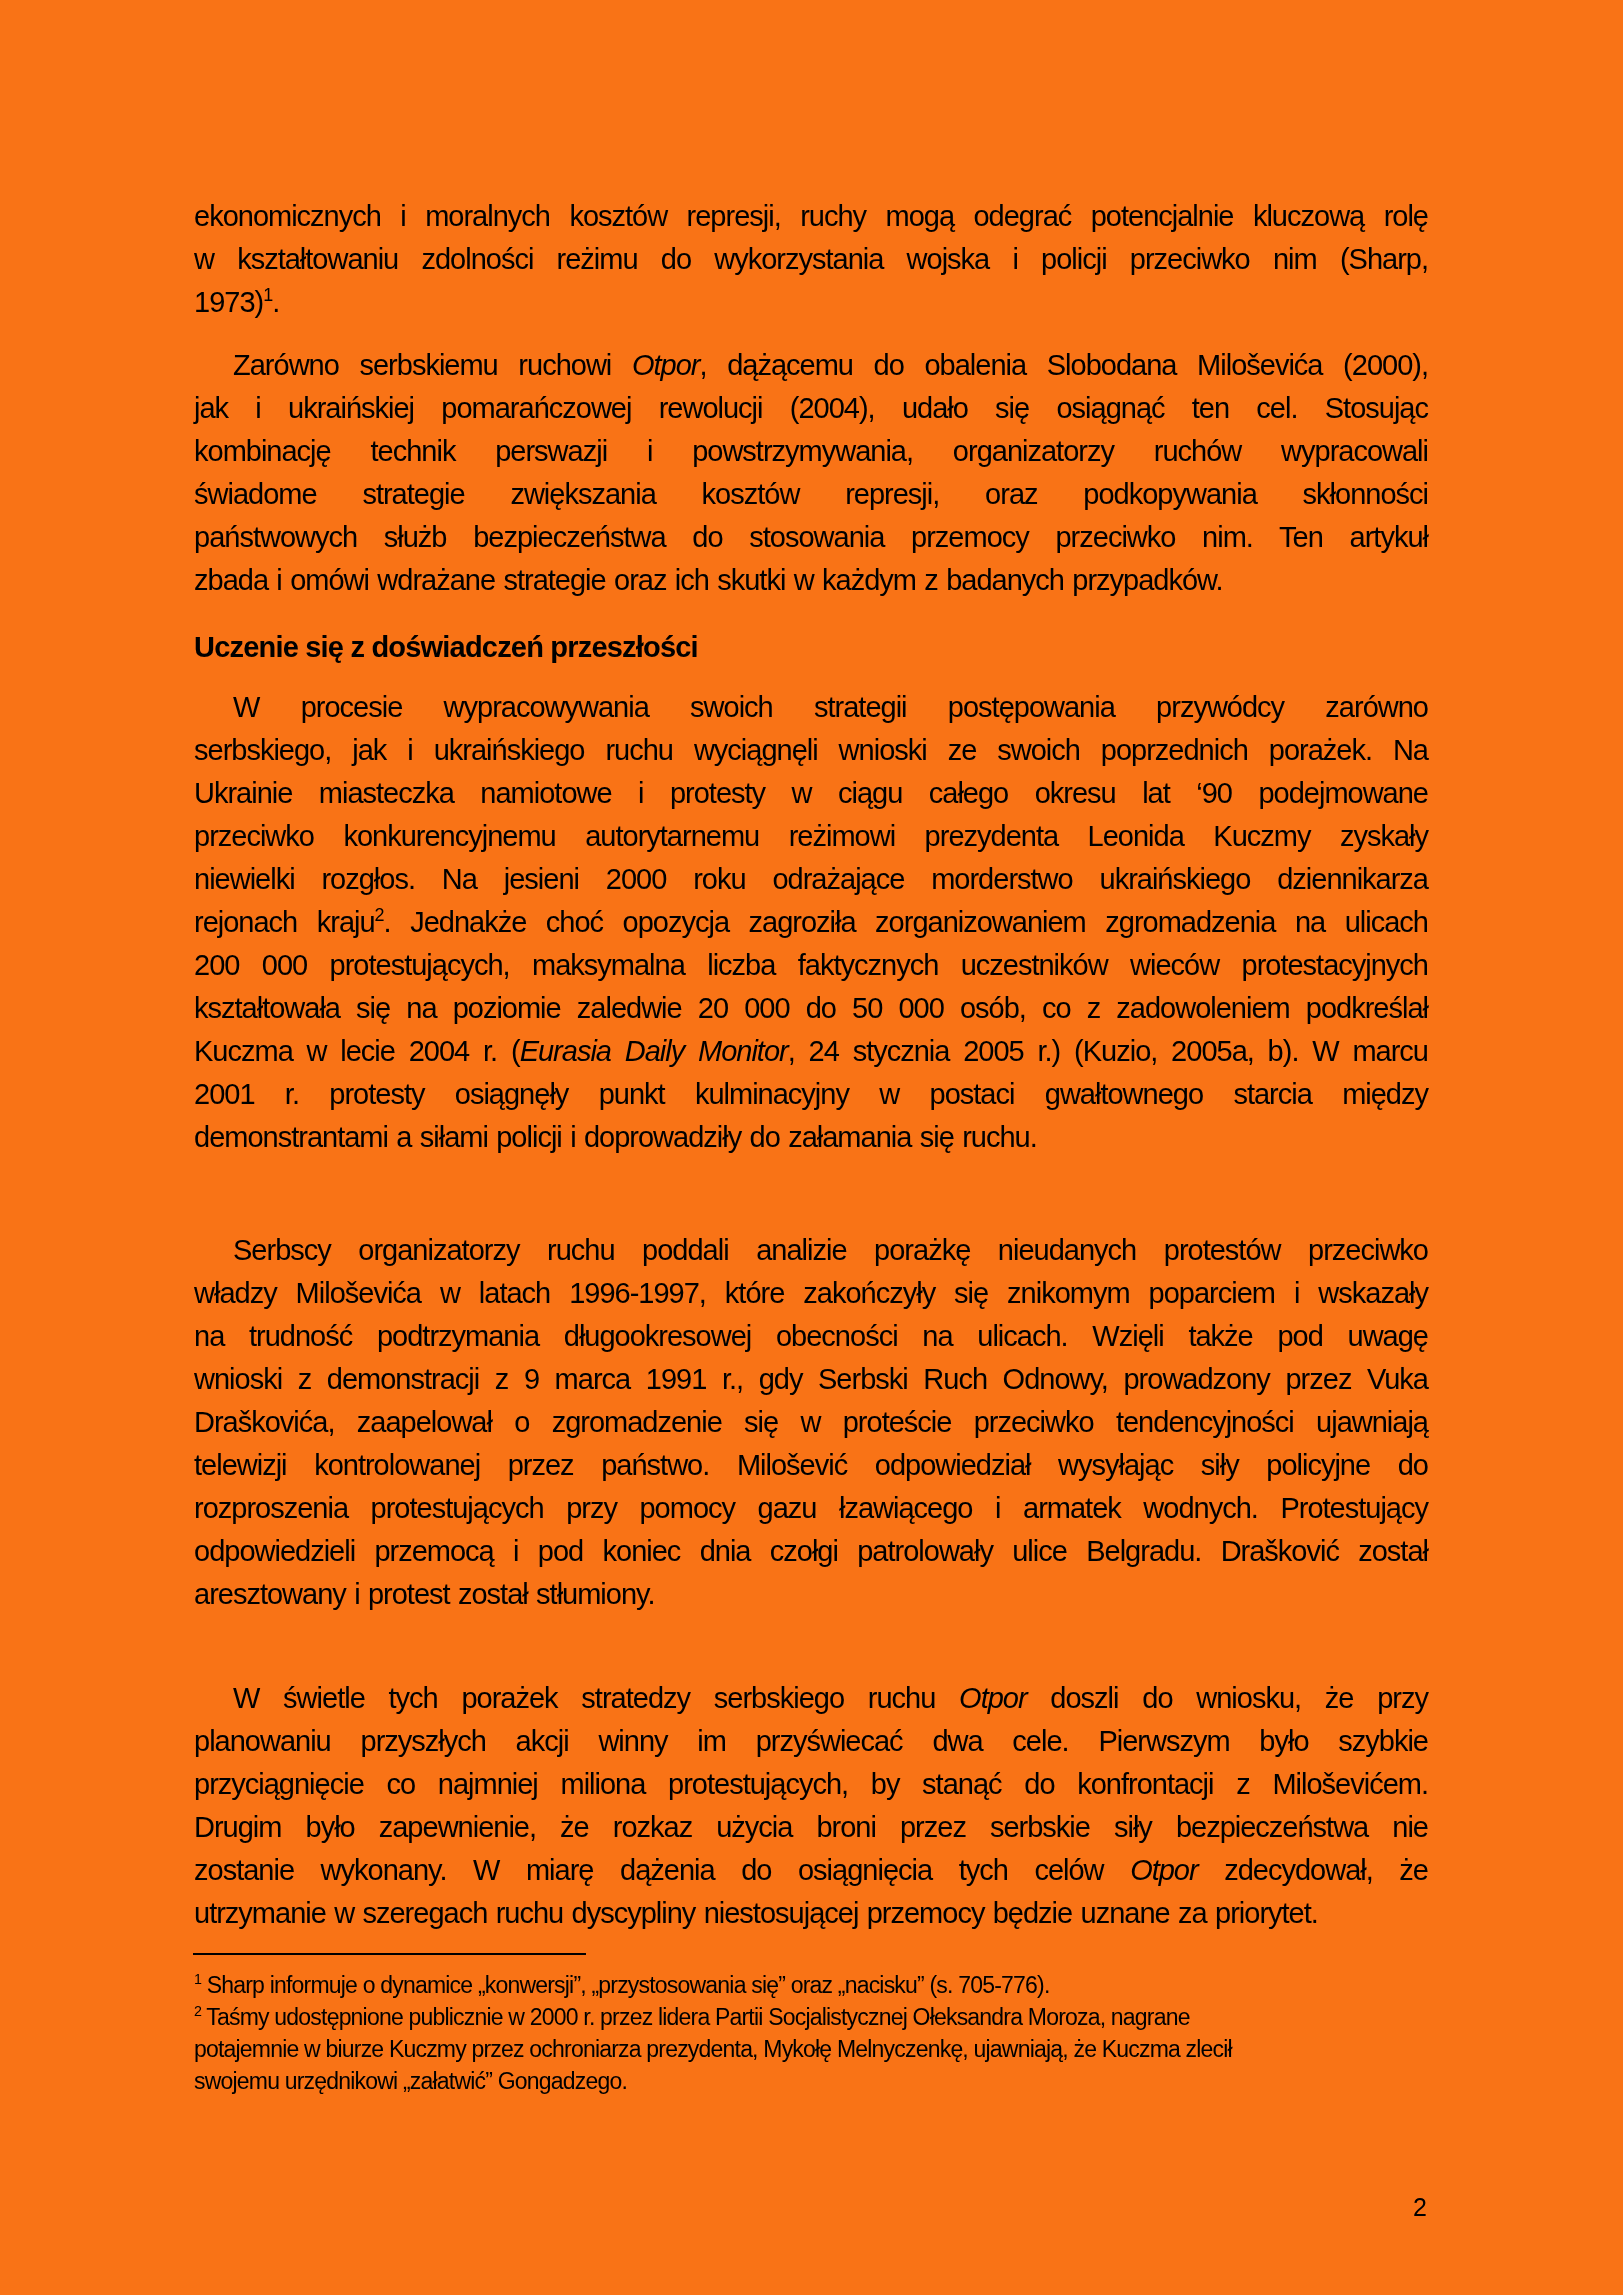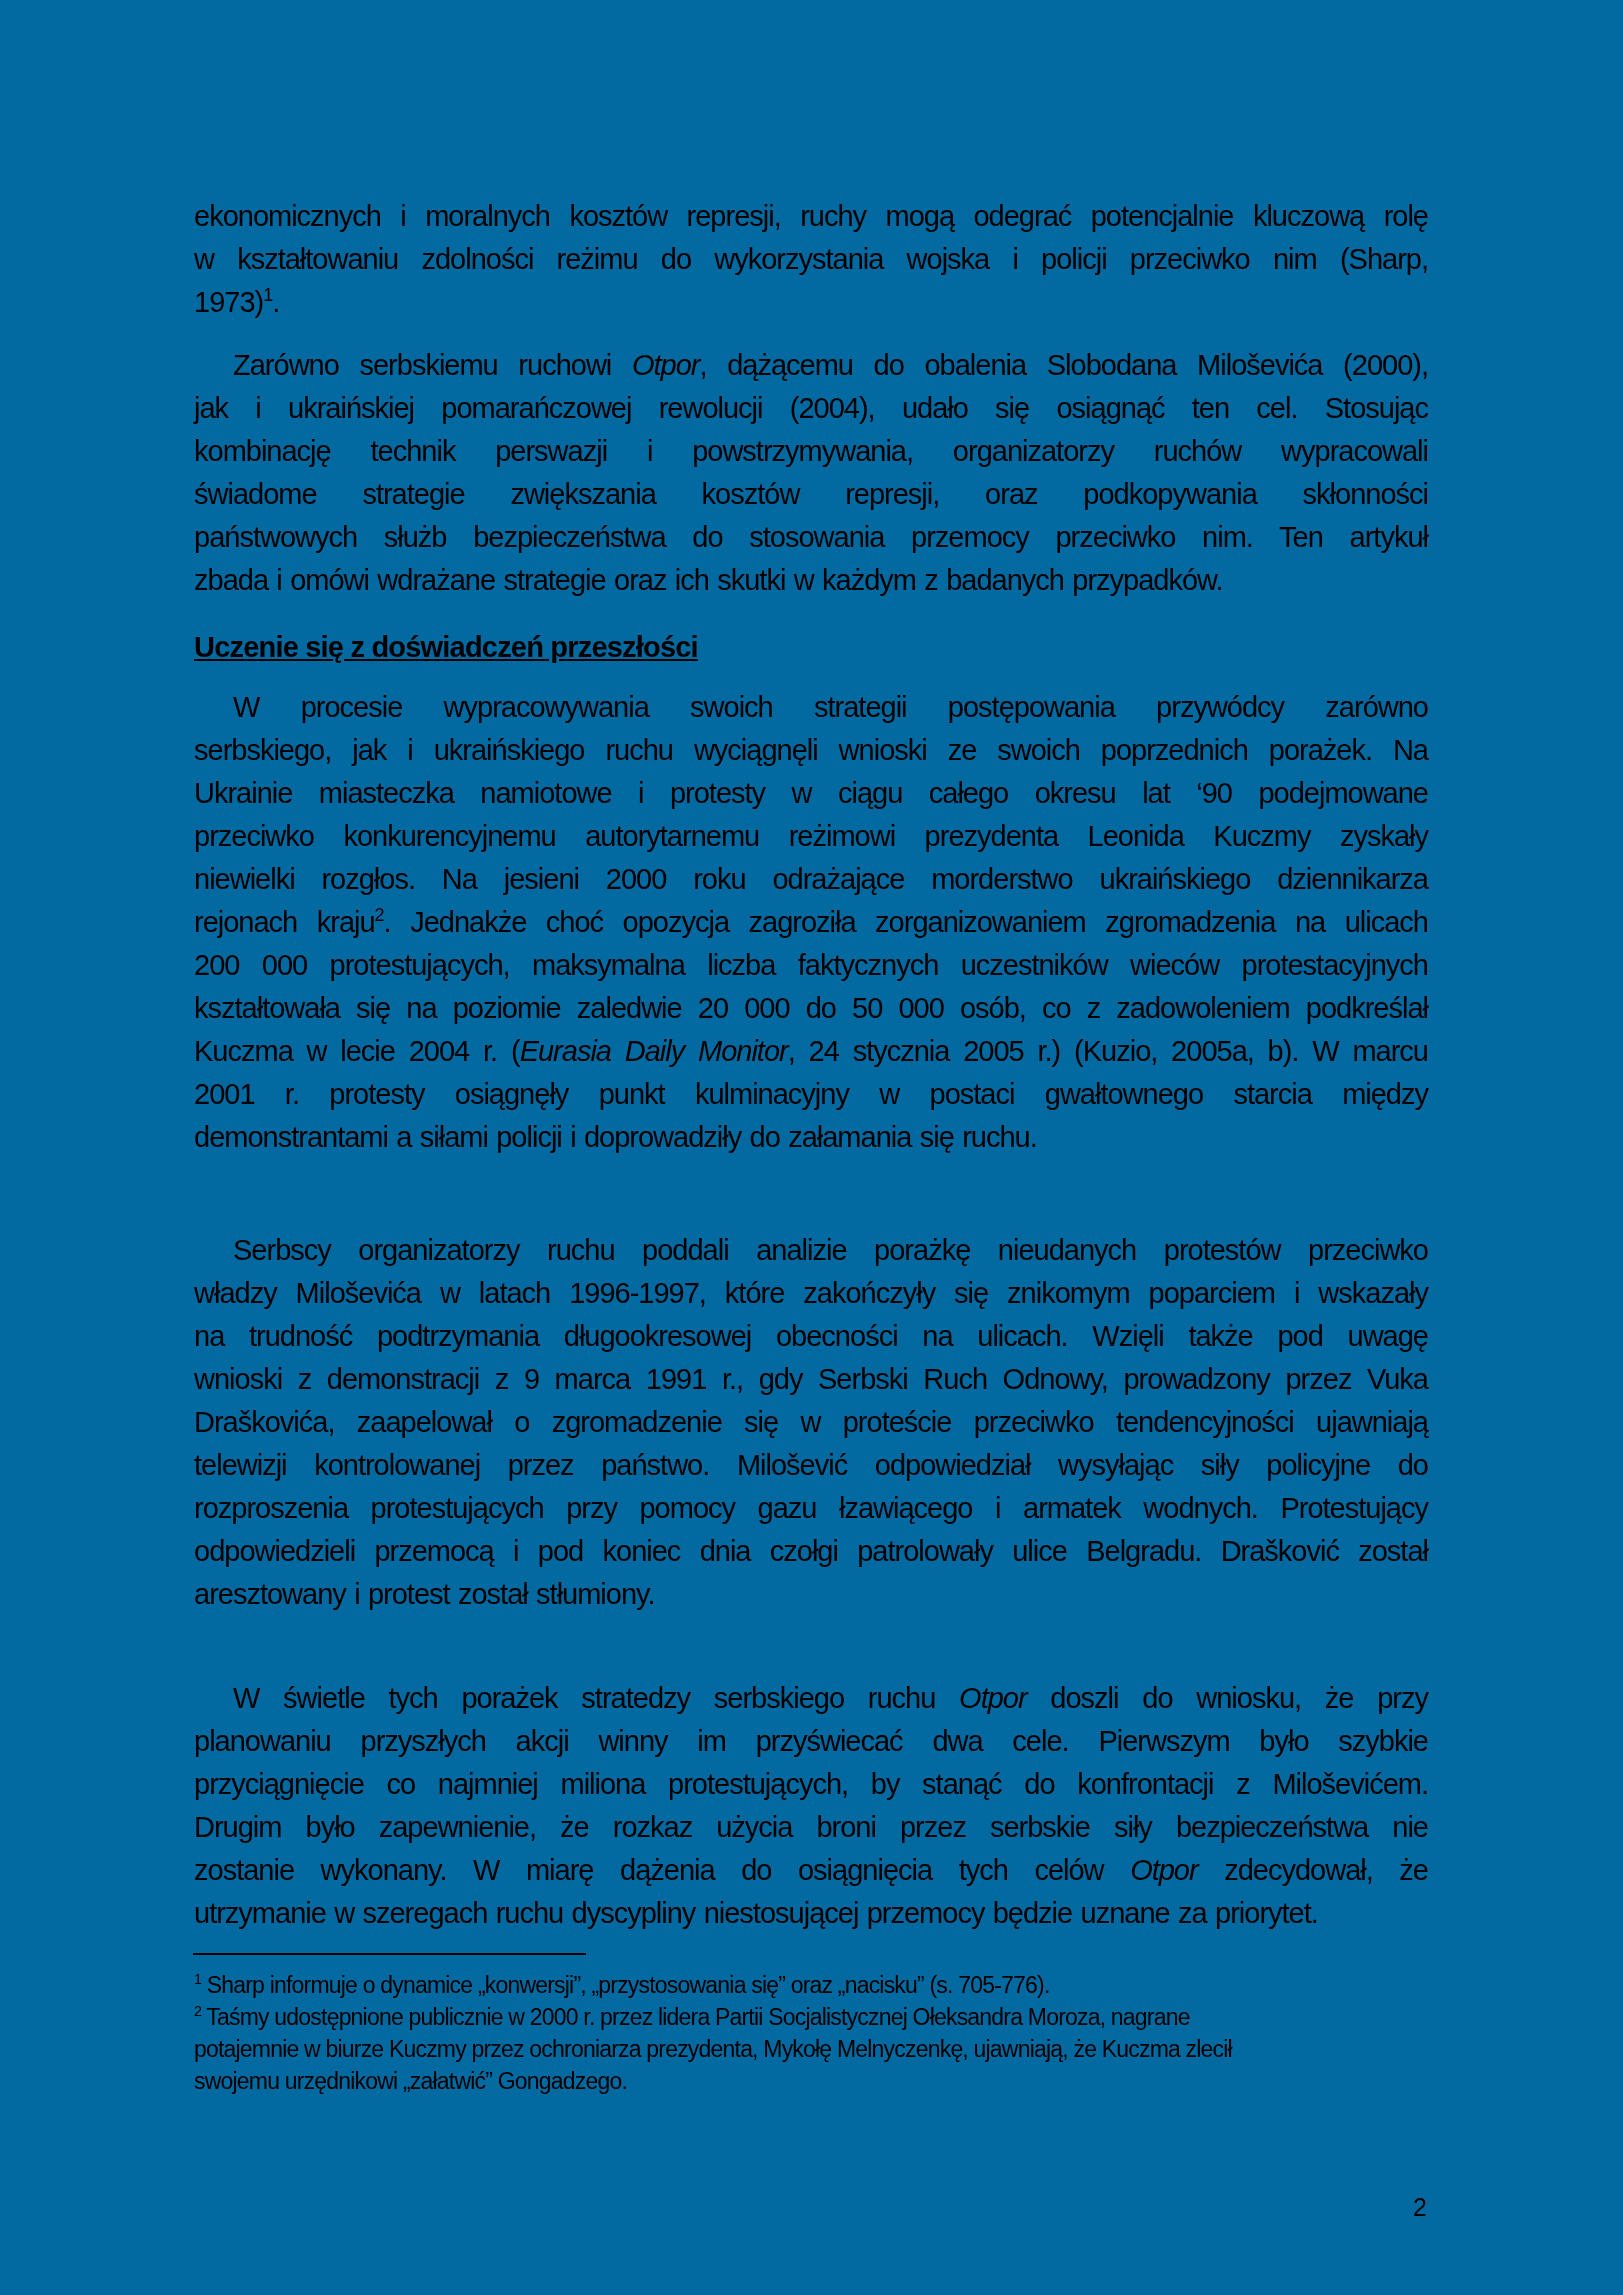--- a/index.html
+++ b/index.html
@@ -1,17 +1,17 @@
 <!DOCTYPE html>
 <html style="font-size:10.5px"><head>
 <meta charset="utf-8">
 <style>
   html, body { margin: 0; padding: 0; background: #ffffff; }
   body { width: 1623px; height: 2295px; position: relative; overflow: hidden; }
-  .page { position: absolute; left: 0; top: 0; width: 1623px; height: 2295px; background: #0369a1; color: #000000;
+  .page { position: absolute; left: 0; top: 0; width: 1623px; height: 2295px; background: #f97316; color: #000000;
           font-family: "Liberation Sans", sans-serif; }
   .block { position: absolute; left: 194px; width: 1234px; }
   .line { display: block; height: 43px; line-height: 43px; font-size: 29px; letter-spacing: -1px; word-spacing: 1.3px;
           white-space: nowrap; text-align: justify; text-align-last: justify; }
   .line.last { text-align-last: left; }
   .line.indent { padding-left: 39px; }
   .line em { font-style: italic; }
   .line sup, .fn sup { font-size: 62%; line-height: 0; vertical-align: super; }
   .heading { position: absolute; left: 194px; font-size: 29px; font-weight: bold; letter-spacing: -0.8px; line-height: 43px; white-space: nowrap; }
   .rule { position: absolute; left: 193px; top: 1953px; width: 393px; height: 2px; background: #000000; }
@@ -32,21 +32,21 @@
 
   <div class="block" style="top:344px;">
     <span class="line indent"><span>Zarówno serbskiemu ruchowi </span><em>Otpor</em><span>, dążącemu do obalenia Slobodana Miloševića (2000),</span></span>
     <span class="line">jak i ukraińskiej pomarańczowej rewolucji (2004), udało się osiągnąć ten cel. Stosując</span>
     <span class="line">kombinację technik perswazji i powstrzymywania, organizatorzy ruchów wypracowali</span>
     <span class="line">świadome strategie zwiększania kosztów represji, oraz podkopywania skłonności</span>
     <span class="line">państwowych służb bezpieczeństwa do stosowania przemocy przeciwko nim. Ten artykuł</span>
     <span class="line last">zbada i omówi wdrażane strategie oraz ich skutki w każdym z badanych przypadków.</span>
   </div>
 
-  <div class="heading" style="top:626px;text-decoration:underline;">Uczenie się z doświadczeń przeszłości</div>
+  <div class="heading" style="top:626px;">Uczenie się z doświadczeń przeszłości</div>
 
   <div class="block" style="top:686px;">
     <span class="line indent">W procesie wypracowywania swoich strategii postępowania przywódcy zarówno</span>
     <span class="line">serbskiego, jak i ukraińskiego ruchu wyciągnęli wnioski ze swoich poprzednich porażek. Na</span>
     <span class="line">Ukrainie miasteczka namiotowe i protesty w ciągu całego okresu lat ‘90 podejmowane</span>
     <span class="line">przeciwko konkurencyjnemu autorytarnemu reżimowi prezydenta Leonida Kuczmy zyskały</span>
     <span class="line">niewielki rozgłos. Na jesieni 2000 roku odrażające morderstwo ukraińskiego dziennikarza</span>
     <span class="line"><span>rejonach kraju</span><sup>2</sup><span>. Jednakże choć opozycja zagroziła zorganizowaniem zgromadzenia na ulicach</span></span>
     <span class="line">200 000 protestujących, maksymalna liczba faktycznych uczestników wieców protestacyjnych</span>
     <span class="line">kształtowała się na poziomie zaledwie 20 000 do 50 000 osób, co z zadowoleniem podkreślał</span>

